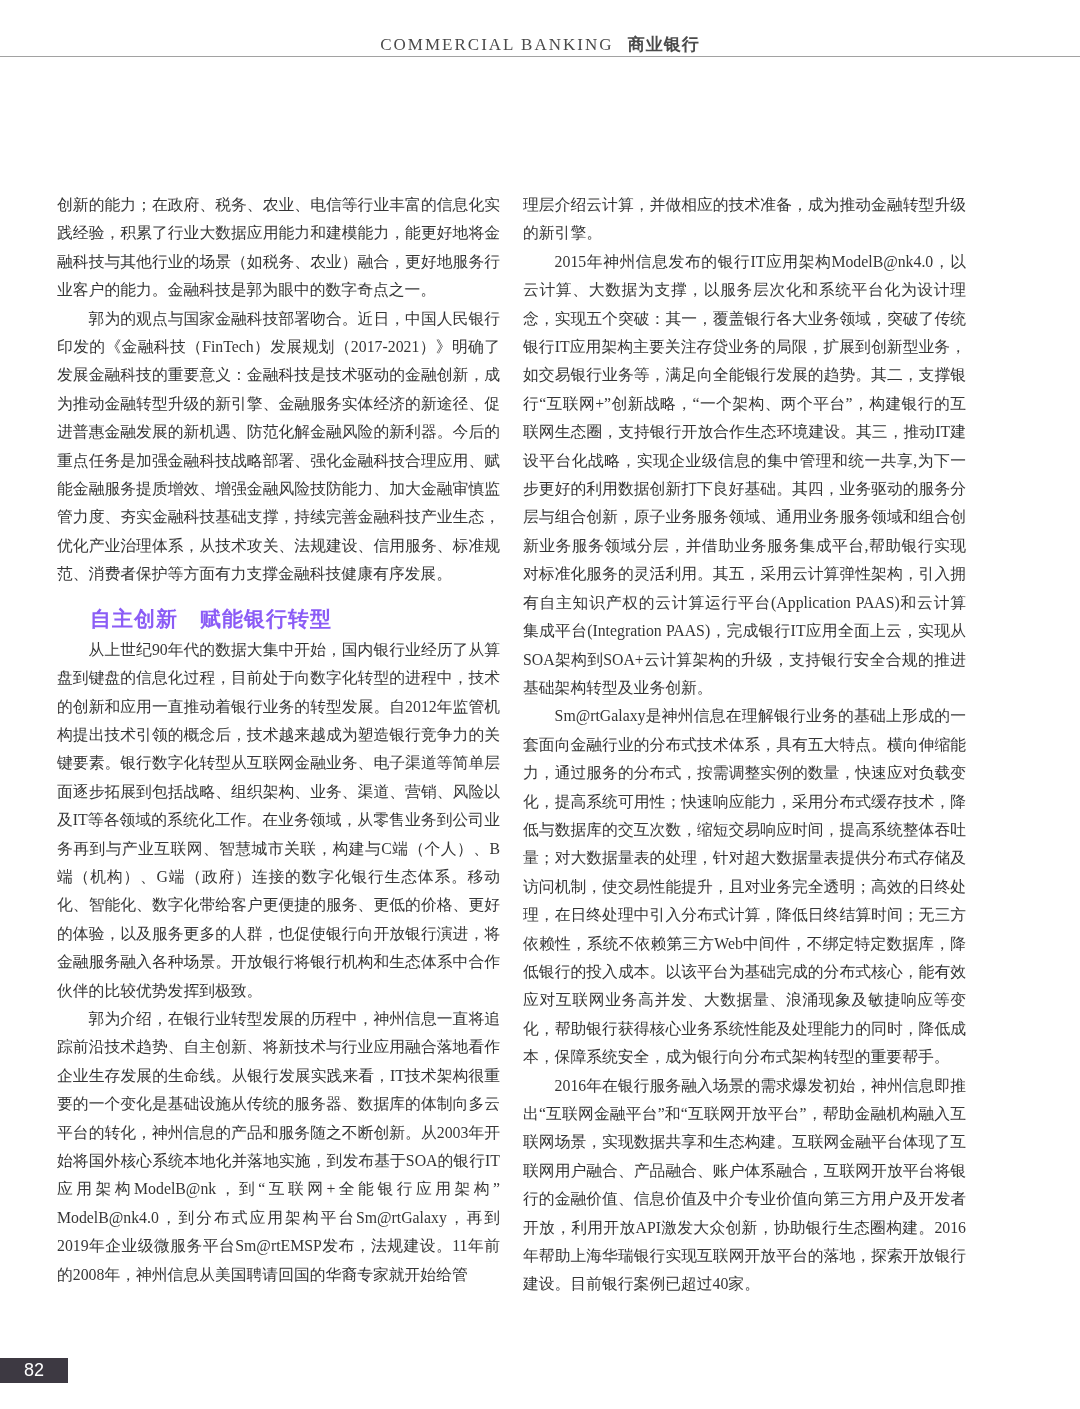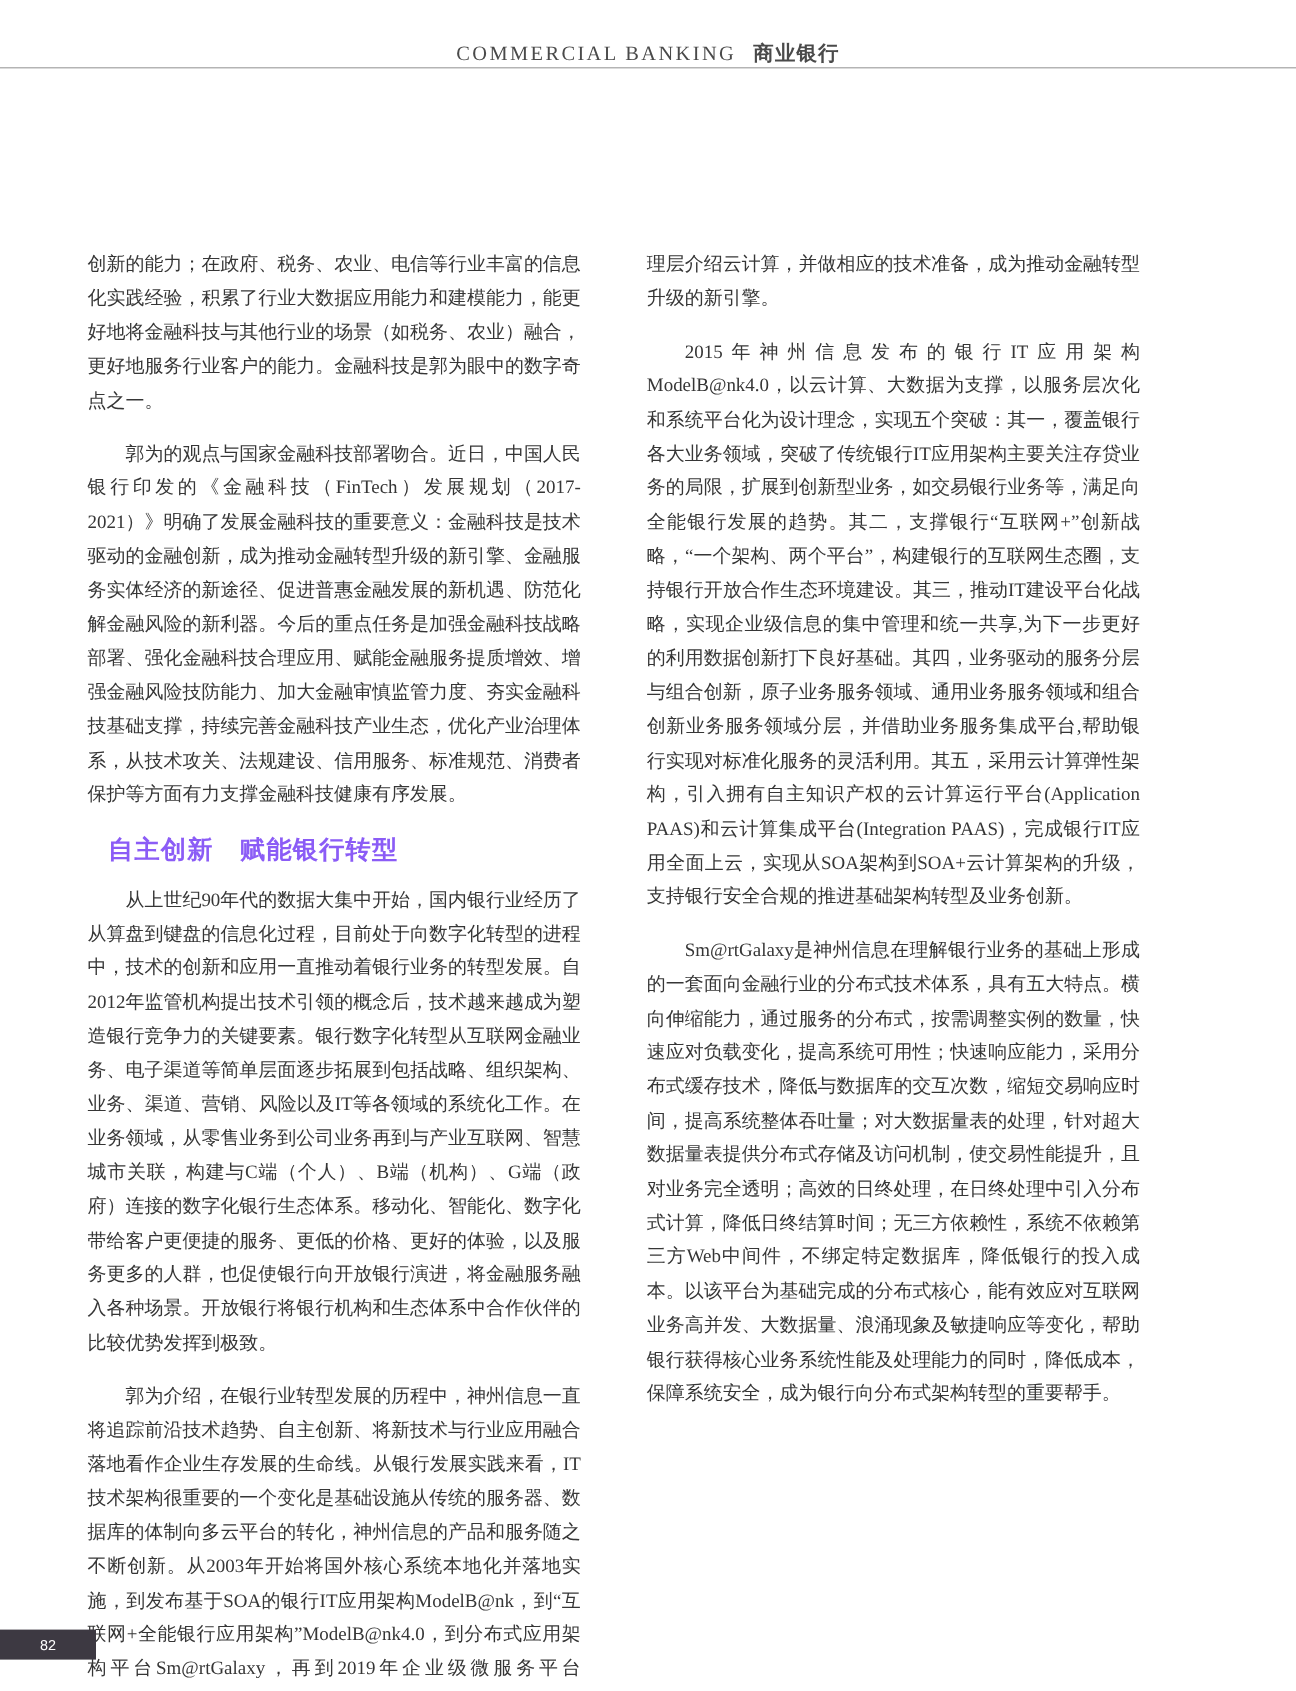--- a/index.html
+++ b/index.html
@@ -52,21 +52,21 @@
     left: 57px;
     width: 909px;
     display: flex;
     gap: 23px;
   }
   .column {
     width: 443px;
     flex: 0 0 443px;
   }
   .para {
-    margin: 16px;
+    margin: 0;
     font-size: 15.8px;
     line-height: 28.4px;
     text-align: justify;
     text-justify: inter-ideograph;
     color: #363636;
   }
   .para.indent {
     text-indent: 2em;
   }
   .section-heading {
@@ -75,26 +75,26 @@
     line-height: 26px;
     font-weight: bold;
     color: #8b5cf6;
     letter-spacing: 1px;
   }
   
   .page-number {
     position: absolute;
     left: 0;
     top: 1358px;
-    width: 80px;
+    width: 68px;
     height: 25px;
     background: #3d3942;
     color: #ffffff;
     font-family: "Liberation Sans", "DejaVu Sans", sans-serif;
-    font-size: 12px;
+    font-size: 18px;
     display: flex;
     align-items: center;
     justify-content: center;
   }
 </style>
 </head>
 <body>
 
 <div class="page">
 
@@ -113,19 +113,20 @@
       <p class="para indent">郭为的观点与国家金融科技部署吻合。近日，中国人民银行印发的《金融科技（FinTech）发展规划（2017-2021）》明确了发展金融科技的重要意义：金融科技是技术驱动的金融创新，成为推动金融转型升级的新引擎、金融服务实体经济的新途径、促进普惠金融发展的新机遇、防范化解金融风险的新利器。今后的重点任务是加强金融科技战略部署、强化金融科技合理应用、赋能金融服务提质增效、增强金融风险技防能力、加大金融审慎监管力度、夯实金融科技基础支撑，持续完善金融科技产业生态，优化产业治理体系，从技术攻关、法规建设、信用服务、标准规范、消费者保护等方面有力支撑金融科技健康有序发展。</p>
       <h2 class="section-heading">自主创新　赋能银行转型</h2>
       <p class="para indent">从上世纪90年代的数据大集中开始，国内银行业经历了从算盘到键盘的信息化过程，目前处于向数字化转型的进程中，技术的创新和应用一直推动着银行业务的转型发展。自2012年监管机构提出技术引领的概念后，技术越来越成为塑造银行竞争力的关键要素。银行数字化转型从互联网金融业务、电子渠道等简单层面逐步拓展到包括战略、组织架构、业务、渠道、营销、风险以及IT等各领域的系统化工作。在业务领域，从零售业务到公司业务再到与产业互联网、智慧城市关联，构建与C端（个人）、B端（机构）、G端（政府）连接的数字化银行生态体系。移动化、智能化、数字化带给客户更便捷的服务、更低的价格、更好的体验，以及服务更多的人群，也促使银行向开放银行演进，将金融服务融入各种场景。开放银行将银行机构和生态体系中合作伙伴的比较优势发挥到极致。</p>
       <p class="para indent">郭为介绍，在银行业转型发展的历程中，神州信息一直将追踪前沿技术趋势、自主创新、将新技术与行业应用融合落地看作企业生存发展的生命线。从银行发展实践来看，IT技术架构很重要的一个变化是基础设施从传统的服务器、数据库的体制向多云平台的转化，神州信息的产品和服务随之不断创新。从2003年开始将国外核心系统本地化并落地实施，到发布基于SOA的银行IT应用架构ModelB@nk，到“互联网+全能银行应用架构”ModelB@nk4.0，到分布式应用架构平台Sm@rtGalaxy，再到2019年企业级微服务平台Sm@rtEMSP发布，法规建设。11年前的2008年，神州信息从美国聘请回国的华裔专家就开始给管</p>
     </section>
 
     <section class="column column-right">
       <p class="para">理层介绍云计算，并做相应的技术准备，成为推动金融转型升级的新引擎。</p>
       <p class="para indent">2015年神州信息发布的银行IT应用架构ModelB@nk4.0，以云计算、大数据为支撑，以服务层次化和系统平台化为设计理念，实现五个突破：其一，覆盖银行各大业务领域，突破了传统银行IT应用架构主要关注存贷业务的局限，扩展到创新型业务，如交易银行业务等，满足向全能银行发展的趋势。其二，支撑银行“互联网+”创新战略，“一个架构、两个平台”，构建银行的互联网生态圈，支持银行开放合作生态环境建设。其三，推动IT建设平台化战略，实现企业级信息的集中管理和统一共享,为下一步更好的利用数据创新打下良好基础。其四，业务驱动的服务分层与组合创新，原子业务服务领域、通用业务服务领域和组合创新业务服务领域分层，并借助业务服务集成平台,帮助银行实现对标准化服务的灵活利用。其五，采用云计算弹性架构，引入拥有自主知识产权的云计算运行平台(Application PAAS)和云计算集成平台(Integration PAAS)，完成银行IT应用全面上云，实现从SOA架构到SOA+云计算架构的升级，支持银行安全合规的推进基础架构转型及业务创新。</p>
       <p class="para indent">Sm@rtGalaxy是神州信息在理解银行业务的基础上形成的一套面向金融行业的分布式技术体系，具有五大特点。横向伸缩能力，通过服务的分布式，按需调整实例的数量，快速应对负载变化，提高系统可用性；快速响应能力，采用分布式缓存技术，降低与数据库的交互次数，缩短交易响应时间，提高系统整体吞吐量；对大数据量表的处理，针对超大数据量表提供分布式存储及访问机制，使交易性能提升，且对业务完全透明；高效的日终处理，在日终处理中引入分布式计算，降低日终结算时间；无三方依赖性，系统不依赖第三方Web中间件，不绑定特定数据库，降低银行的投入成本。以该平台为基础完成的分布式核心，能有效应对互联网业务高并发、大数据量、浪涌现象及敏捷响应等变化，帮助银行获得核心业务系统性能及处理能力的同时，降低成本，保障系统安全，成为银行向分布式架构转型的重要帮手。</p>
+      <p class="para indent">2016年在银行服务融入场景的需求爆发初始，神州信息即推出“互联网金融平台”和“互联网开放平台”，帮助金融机构融入互联网场景，实现数据共享和生态构建。互联网金融平台体现了互联网用户融合、产品融合、账户体系融合，互联网开放平台将银行的金融价值、信息价值及中介专业价值向第三方用户及开发者开放，利用开放API激发大众创新，协助银行生态圈构建。2016年帮助上海华瑞银行实现互联网开放平台的落地，探索开放银行建设。目前银行案例已超过40家。</p>
     </section>
 
   </main>
 
   <div class="page-number">82</div>
 
 </div>
 
 </body></html>

